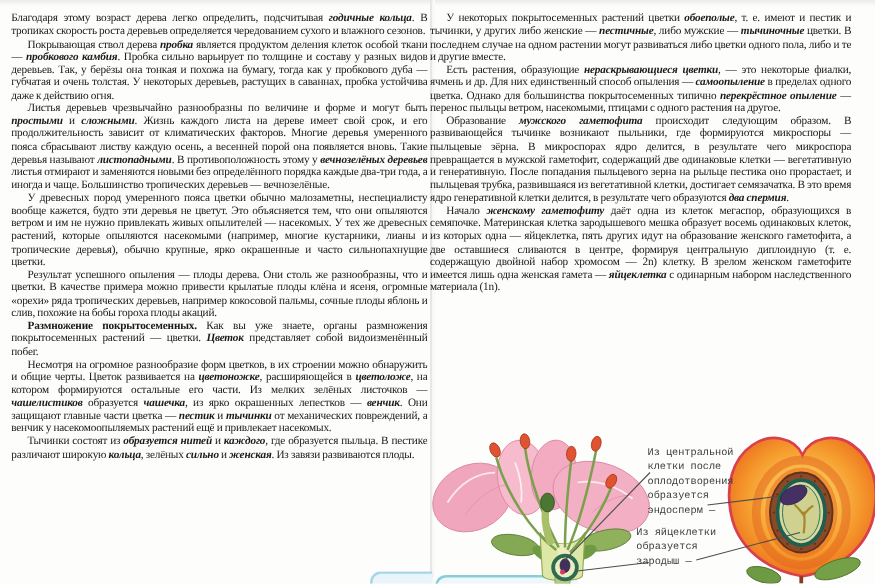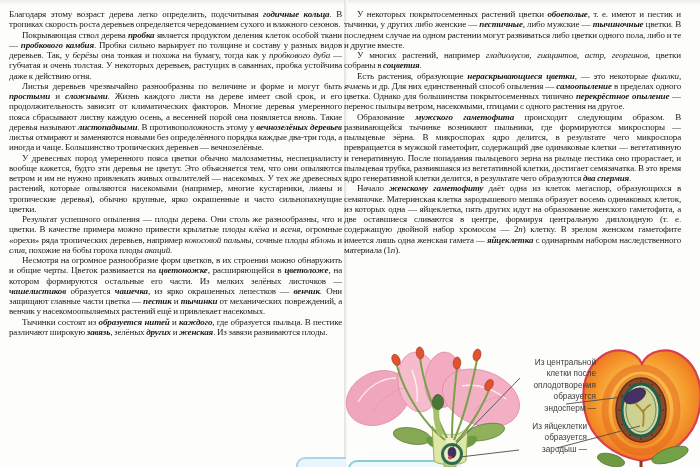--- a/index.html
+++ b/index.html
@@ -9,24 +9,24 @@
             background:linear-gradient(180deg,#ececea,rgba(255,255,255,0));}
   .gutter{position:absolute;left:344px;top:0;width:2px;height:467px;background:#e7e7e3;}
   .gutter-hl{position:absolute;left:346px;top:0;width:2px;height:467px;background:#fafaf8;}
   .col{position:absolute;top:9px;text-align:justify;font-size:9px;line-height:10.25px;
        letter-spacing:-0.15px;word-spacing:-0.3px;}
   .col-left{left:9px;width:333px;height:452px;overflow:hidden;}
   .col-right{left:344px;width:337px;height:322px;overflow:hidden;}
   .para{margin:0;}
   .para.indent{text-indent:13px;}
   .bi{font-weight:bold;font-style:italic;}
-  .i{font-style:italic;}
+  .i{}
   .b{font-weight:bold;}
-  .fig-label{position:absolute;width:78px;font-family:Liberation Sans, sans-serif;
-             font-size:8.2px;line-height:11.4px;color:#3c3c3c;white-space:pre-line;text-align:right;}
+  .fig-label{position:absolute;width:78px;font-family:Liberation Mono, monospace;
+             font-size:8.2px;line-height:11.4px;color:#3c3c3c;white-space:pre-line;}
   #fig-label-endosperm{left:518px;top:357px;}
   #fig-label-embryo{left:509px;top:421px;}
   .caption-left{position:absolute;left:296px;top:457px;width:48px;height:10px;
                 background:#e9f4fb;border-top:2px solid #a8d5e8;border-left:2px solid #a8d5e8;
                 border-top-left-radius:9px;}
   .caption-right{position:absolute;left:348px;top:460px;width:112px;height:7px;
                  background:#eef8fb;border-top:2px solid #8accd9;border-left:2px solid #8accd9;
                  border-top-left-radius:9px;}
   .fig-svg{position:absolute;left:340px;top:340px;width:360px;height:127px;}
 </style>
@@ -35,30 +35,30 @@
 
 <div class="screen">
   <div class="top-edge"></div>
 
   <div class="col col-left">
       <p class="para"><span>Благодаря этому возраст дерева легко определить, подсчитывая </span><span class="bi">годичные кольца</span><span>. В тропиках скорость роста деревьев определяется чередованием сухого и влажного сезонов.</span></p>
       <p class="para indent"><span>Покрывающая ствол дерева </span><span class="bi">пробка</span><span> является продуктом деления клеток особой ткани — </span><span class="bi">пробкового камбия</span><span>. Пробка сильно варьирует по толщине и составу у разных видов деревьев. Так, у </span><span class="i">берёзы</span><span> она тонкая и похожа на бумагу, тогда как у </span><span class="i">пробкового дуба</span><span> — губчатая и очень толстая. У некоторых деревьев, растущих в саваннах, пробка устойчива даже к действию огня.</span></p>
       <p class="para indent"><span>Листья деревьев чрезвычайно разнообразны по величине и форме и могут быть </span><span class="bi">простыми</span><span> и </span><span class="bi">сложными</span><span>. Жизнь каждого листа на дереве имеет свой срок, и его продолжительность зависит от климатических факторов. Многие деревья умеренного пояса сбрасывают листву каждую осень, а весенней порой она появляется вновь. Такие деревья называют </span><span class="bi">листопадными</span><span>. В противоположность этому у </span><span class="bi">вечнозелёных деревьев</span><span> листья отмирают и заменяются новыми без определённого порядка каждые два-три года, а иногда и чаще. Большинство тропических деревьев — вечнозелёные.</span></p>
       <p class="para indent"><span>У древесных пород умеренного пояса цветки обычно малозаметны, неспециалисту вообще кажется, будто эти деревья не цветут. Это объясняется тем, что они опыляются ветром и им не нужно привлекать живых опылителей — насекомых. У тех же древесных растений, которые опыляются насекомыми (например, многие кустарники, лианы и тропические деревья), обычно крупные, ярко окрашенные и часто сильнопахнущие цветки.</span></p>
       <p class="para indent"><span>Результат успешного опыления — плоды дерева. Они столь же разнообразны, что и цветки. В качестве примера можно привести крылатые плоды </span><span class="i">клёна</span><span> и </span><span class="i">ясеня</span><span>, огромные «орехи» ряда тропических деревьев, например </span><span class="i">кокосовой пальмы</span><span>, сочные плоды </span><span class="i">яблонь</span><span> и </span><span class="i">слив</span><span>, похожие на бобы гороха плоды </span><span class="i">акаций</span><span>.</span></p>
+      <p class="para indent"><span class="b">Размножение покрытосеменных.</span><span> Как вы уже знаете, органы размножения покрытосеменных растений — цветки. </span><span class="bi">Цветок</span><span> представляет собой видоизменённый побег.</span></p>
       <p class="para indent"><span>Несмотря на огромное разнообразие форм цветков, в их строении можно обнаружить и общие черты. Цветок развивается на </span><span class="bi">цветоножке</span><span>, расширяющейся в </span><span class="bi">цветоложе</span><span>, на котором формируются остальные его части. Из мелких зелёных листочков — </span><span class="bi">чашелистиков</span><span> образуется </span><span class="bi">чашечка</span><span>, из ярко окрашенных лепестков — </span><span class="bi">венчик</span><span>. Они защищают главные части цветка — </span><span class="bi">пестик</span><span> и </span><span class="bi">тычинки</span><span> от механических повреждений, а венчик у насекомоопыляемых растений ещё и привлекает насекомых.</span></p>
-      <p class="para indent"><span>Тычинки состоят из </span><span class="bi">образуется нитей</span><span> и </span><span class="bi">каждого</span><span>, где образуется пыльца. В пестике различают широкую </span><span class="bi">завязь</span><span>, зелёных </span><span class="bi">других</span><span> и </span><span class="bi">женская</span><span>. Из завязи развиваются плоды.</span></p>
+      <p class="para indent"><span>Тычинки состоят из </span><span class="bi">образуется нитей</span><span> и </span><span class="bi">каждого</span><span>, где образуется пыльца. В пестике различают широкую </span><span class="bi">кольца</span><span>, зелёных </span><span class="bi">сильно</span><span> и </span><span class="bi">женская</span><span>. Из завязи развиваются плоды.</span></p>
     </div>
 
   <div class="gutter"></div>
   <div class="gutter-hl"></div>
 
   <div class="col col-right">
       <p class="para indent"><span>У некоторых покрытосеменных растений цветки </span><span class="bi">обоеполые</span><span>, т. е. имеют и пестик и тычинки, у других либо женские — </span><span class="bi">пестичные</span><span>, либо мужские — </span><span class="bi">тычиночные</span><span> цветки. В последнем случае на одном растении могут развиваться либо цветки одного пола, либо и те и другие вместе.</span></p>
-      <p class="para indent"><span>У многих растений, например </span><span class="i">гладиолусов, гиацинтов, астр, георгинов</span><span>, цветки собраны в </span><span class="bi">соцветия</span><span>.</span></p>
       <p class="para indent"><span>Есть растения, образующие </span><span class="bi">нераскрывающиеся цветки</span><span>, — это некоторые </span><span class="i">фиалки, ячмень</span><span> и др. Для них единственный способ опыления — </span><span class="bi">самоопыление</span><span> в пределах одного цветка. Однако для большинства покрытосеменных типично </span><span class="bi">перекрёстное опыление</span><span> — перенос пыльцы ветром, насекомыми, птицами с одного растения на другое.</span></p>
       <p class="para indent"><span>Образование </span><span class="bi">мужского гаметофита</span><span> происходит следующим образом. В развивающейся тычинке возникают пыльники, где формируются микроспоры — пыльцевые зёрна. В микроспорах ядро делится, в результате чего микроспора превращается в мужской гаметофит, содержащий две одинаковые клетки — вегетативную и генеративную. После попадания пыльцевого зерна на рыльце пестика оно прорастает, и пыльцевая трубка, развившаяся из вегетативной клетки, достигает семязачатка. В это время ядро генеративной клетки делится, в результате чего образуются </span><span class="bi">два спермия</span><span>.</span></p>
       <p class="para indent"><span>Начало </span><span class="bi">женскому гаметофиту</span><span> даёт одна из клеток мегаспор, образующихся в семяпочке. Материнская клетка зародышевого мешка образует восемь одинаковых клеток, из которых одна — яйцеклетка, пять других идут на образование женского гаметофита, а две оставшиеся сливаются в центре, формируя центральную диплоидную (т. е. содержащую двойной набор хромосом — 2</span><span class="i">n</span><span>) клетку. В зрелом женском гаметофите имеется лишь одна женская гамета — </span><span class="bi">яйцеклетка</span><span> с одинарным набором наследственного материала (1</span><span class="i">n</span><span>).</span></p>
     </div>
 
   <div class="caption-left"></div>
   <div class="caption-right"></div>
 
   <svg class="fig-svg" viewBox="0 0 360 127">
     <defs>

